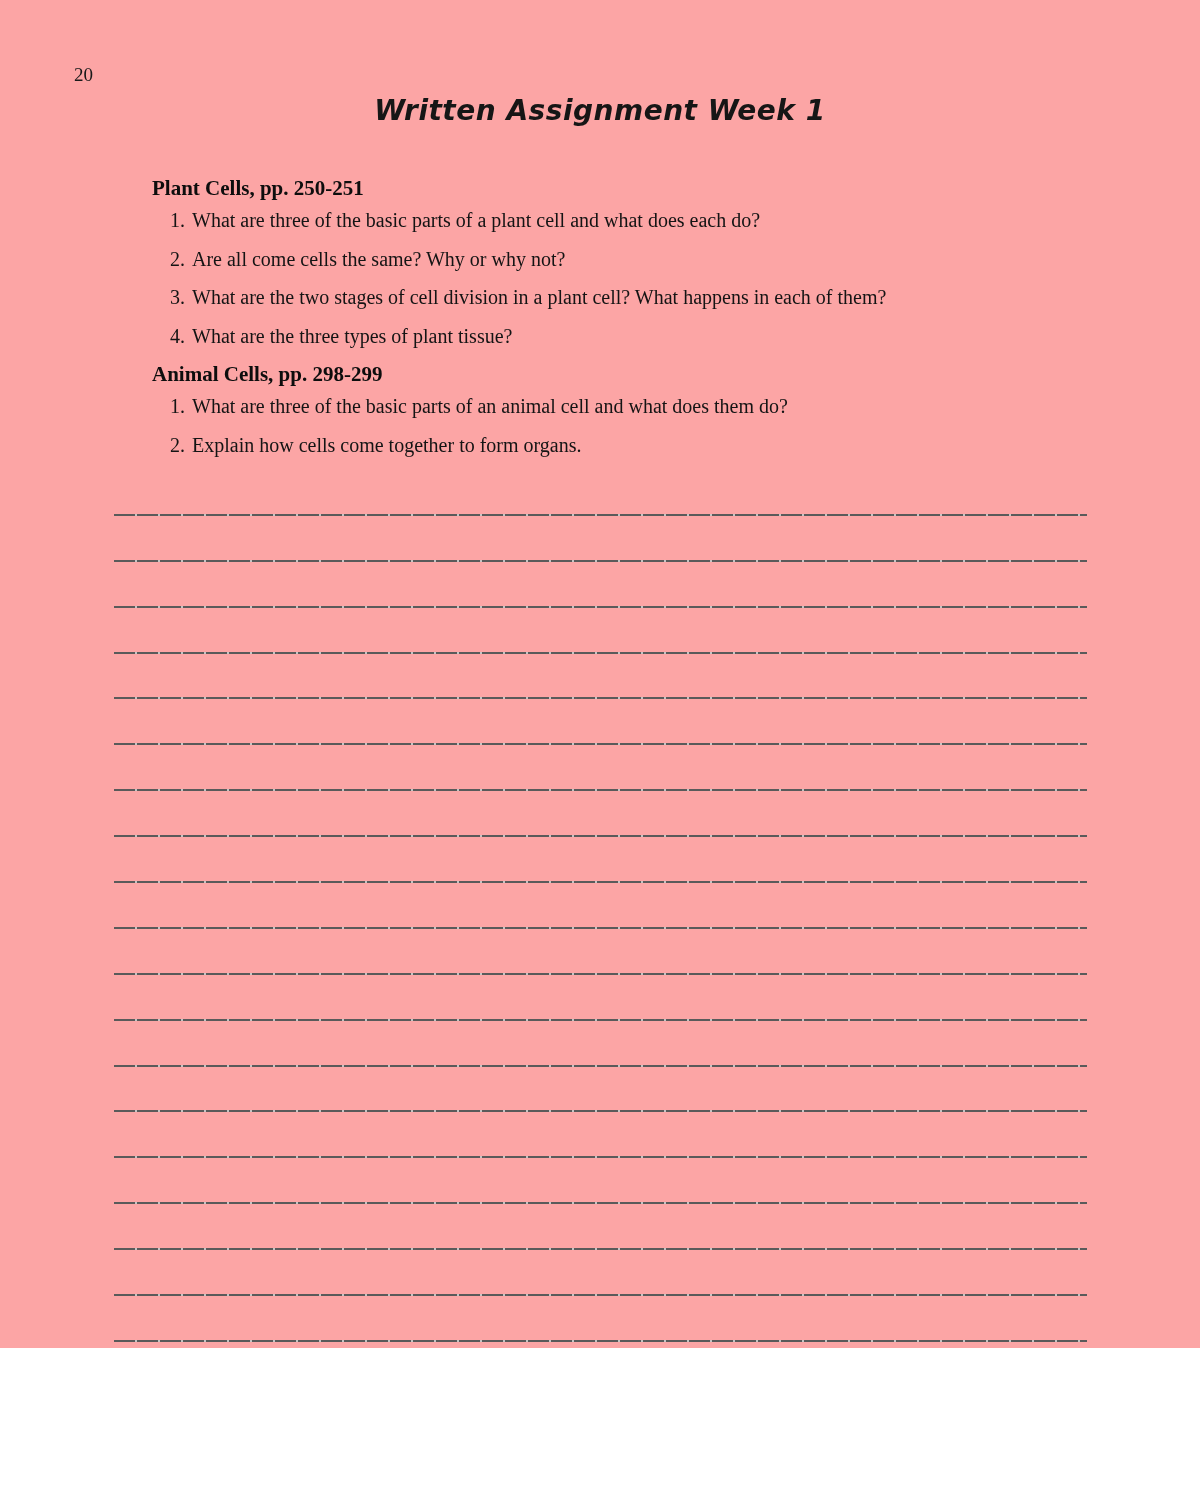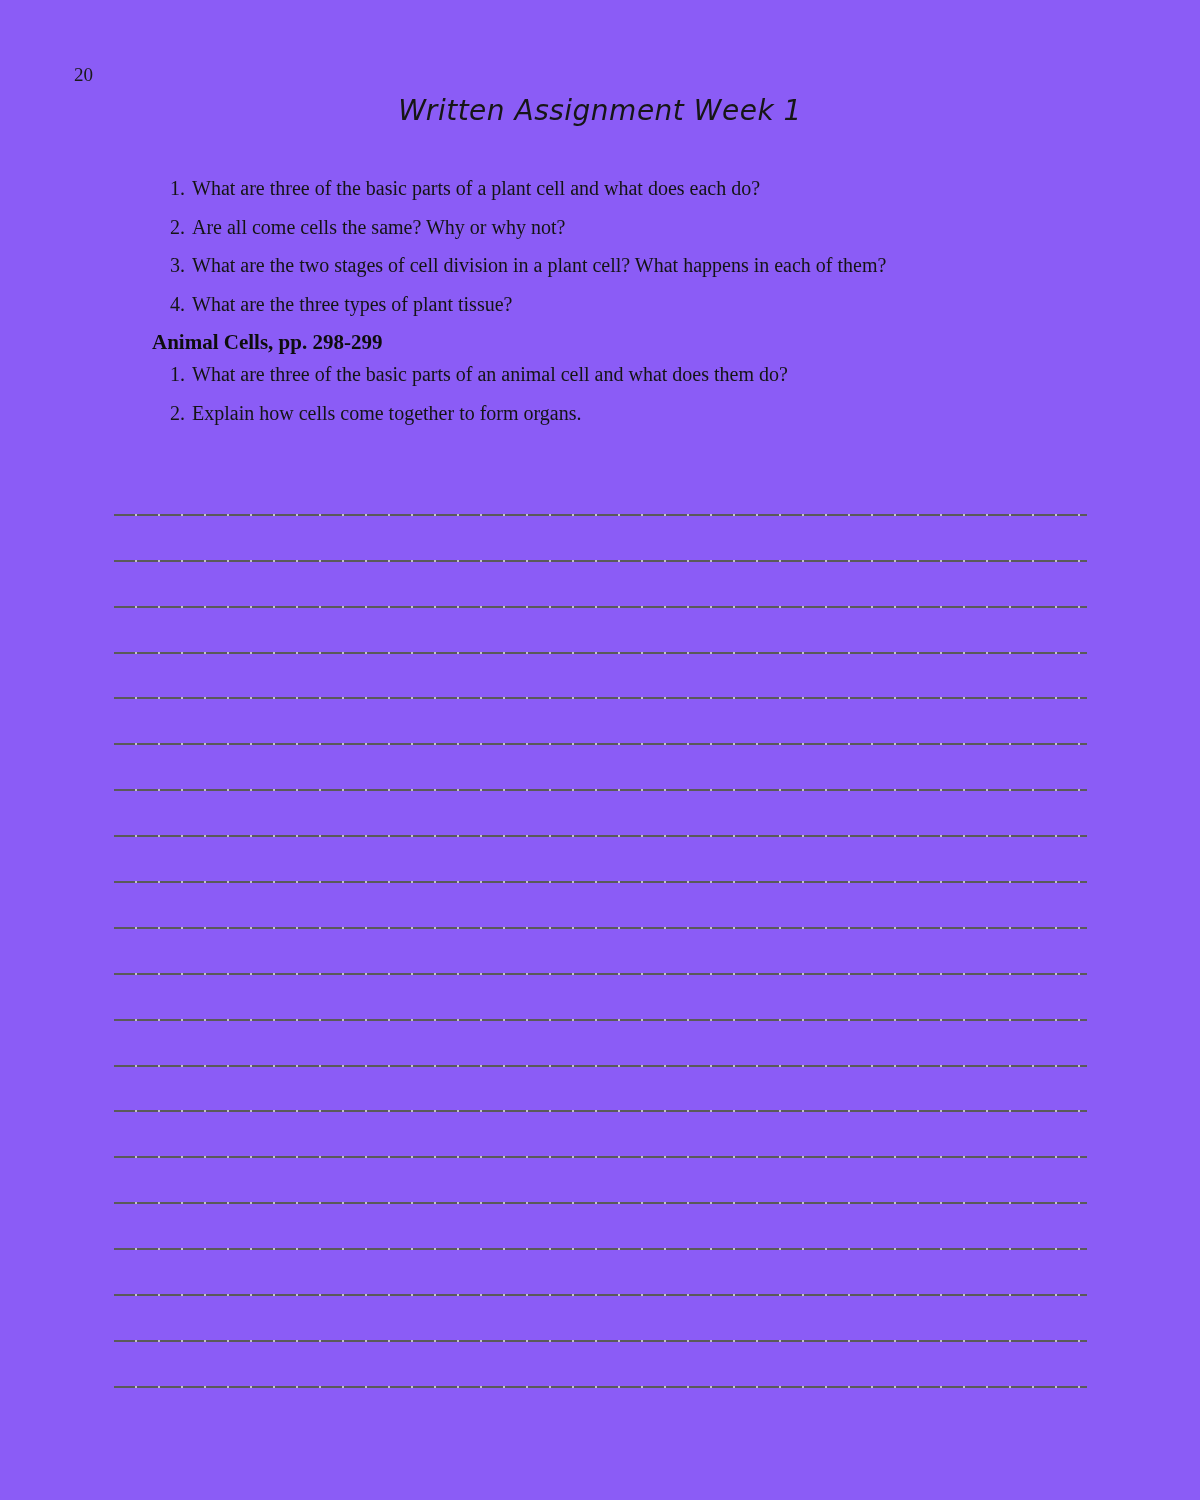--- a/index.html
+++ b/index.html
@@ -1,40 +1,40 @@
 <!DOCTYPE html>
 <html><head>
 <meta charset="utf-8">
 <style>
   * { margin: 0; padding: 0; box-sizing: border-box; }
   html, body { background: #ffffff; }
   .page {
     position: relative;
     width: 1200px;
-    height: 1500px;
-    background: #8b5cf6;
+    height: 1348px;
+    background: #fca5a5;
     overflow: hidden;
     font-family: "Liberation Serif", serif;
     color: #111111;
   }
 
   .page-number {
     position: absolute;
     left: 74px;
     top: 64px;
     font-size: 19px;
     font-family: "Liberation Serif", serif;
     color: #1a1a1a;
   }
 
   
   .hand {
     font-family: "DejaVu Sans", sans-serif;
     font-style: italic;
-    font-weight: 400;
+    font-weight: 700;
     color: #161616;
     letter-spacing: 0.5px;
   }
 
   .doc-title {
     position: absolute;
     left: 0;
     top: 94px;
     width: 100%;
     text-align: center;
@@ -107,20 +107,21 @@
 
 <div class="page">
 
   <div class="page-number">20</div>
 
   <div class="doc-title hand">Written Assignment Week 1</div>
 
 
   <div class="content">
 
+    <div class="section-heading">Plant Cells, pp. 250-251</div>
     <ol class="q-list">
       <li class="q-item">
         <span class="q-num">1.</span>
         <span class="q-text">What are three of the basic parts of a plant cell and what does each do?</span>
       </li>
       <li class="q-item">
         <span class="q-num">2.</span>
         <span class="q-text">Are all come cells the same? Why or why not?</span>
       </li>
       <li class="q-item">

